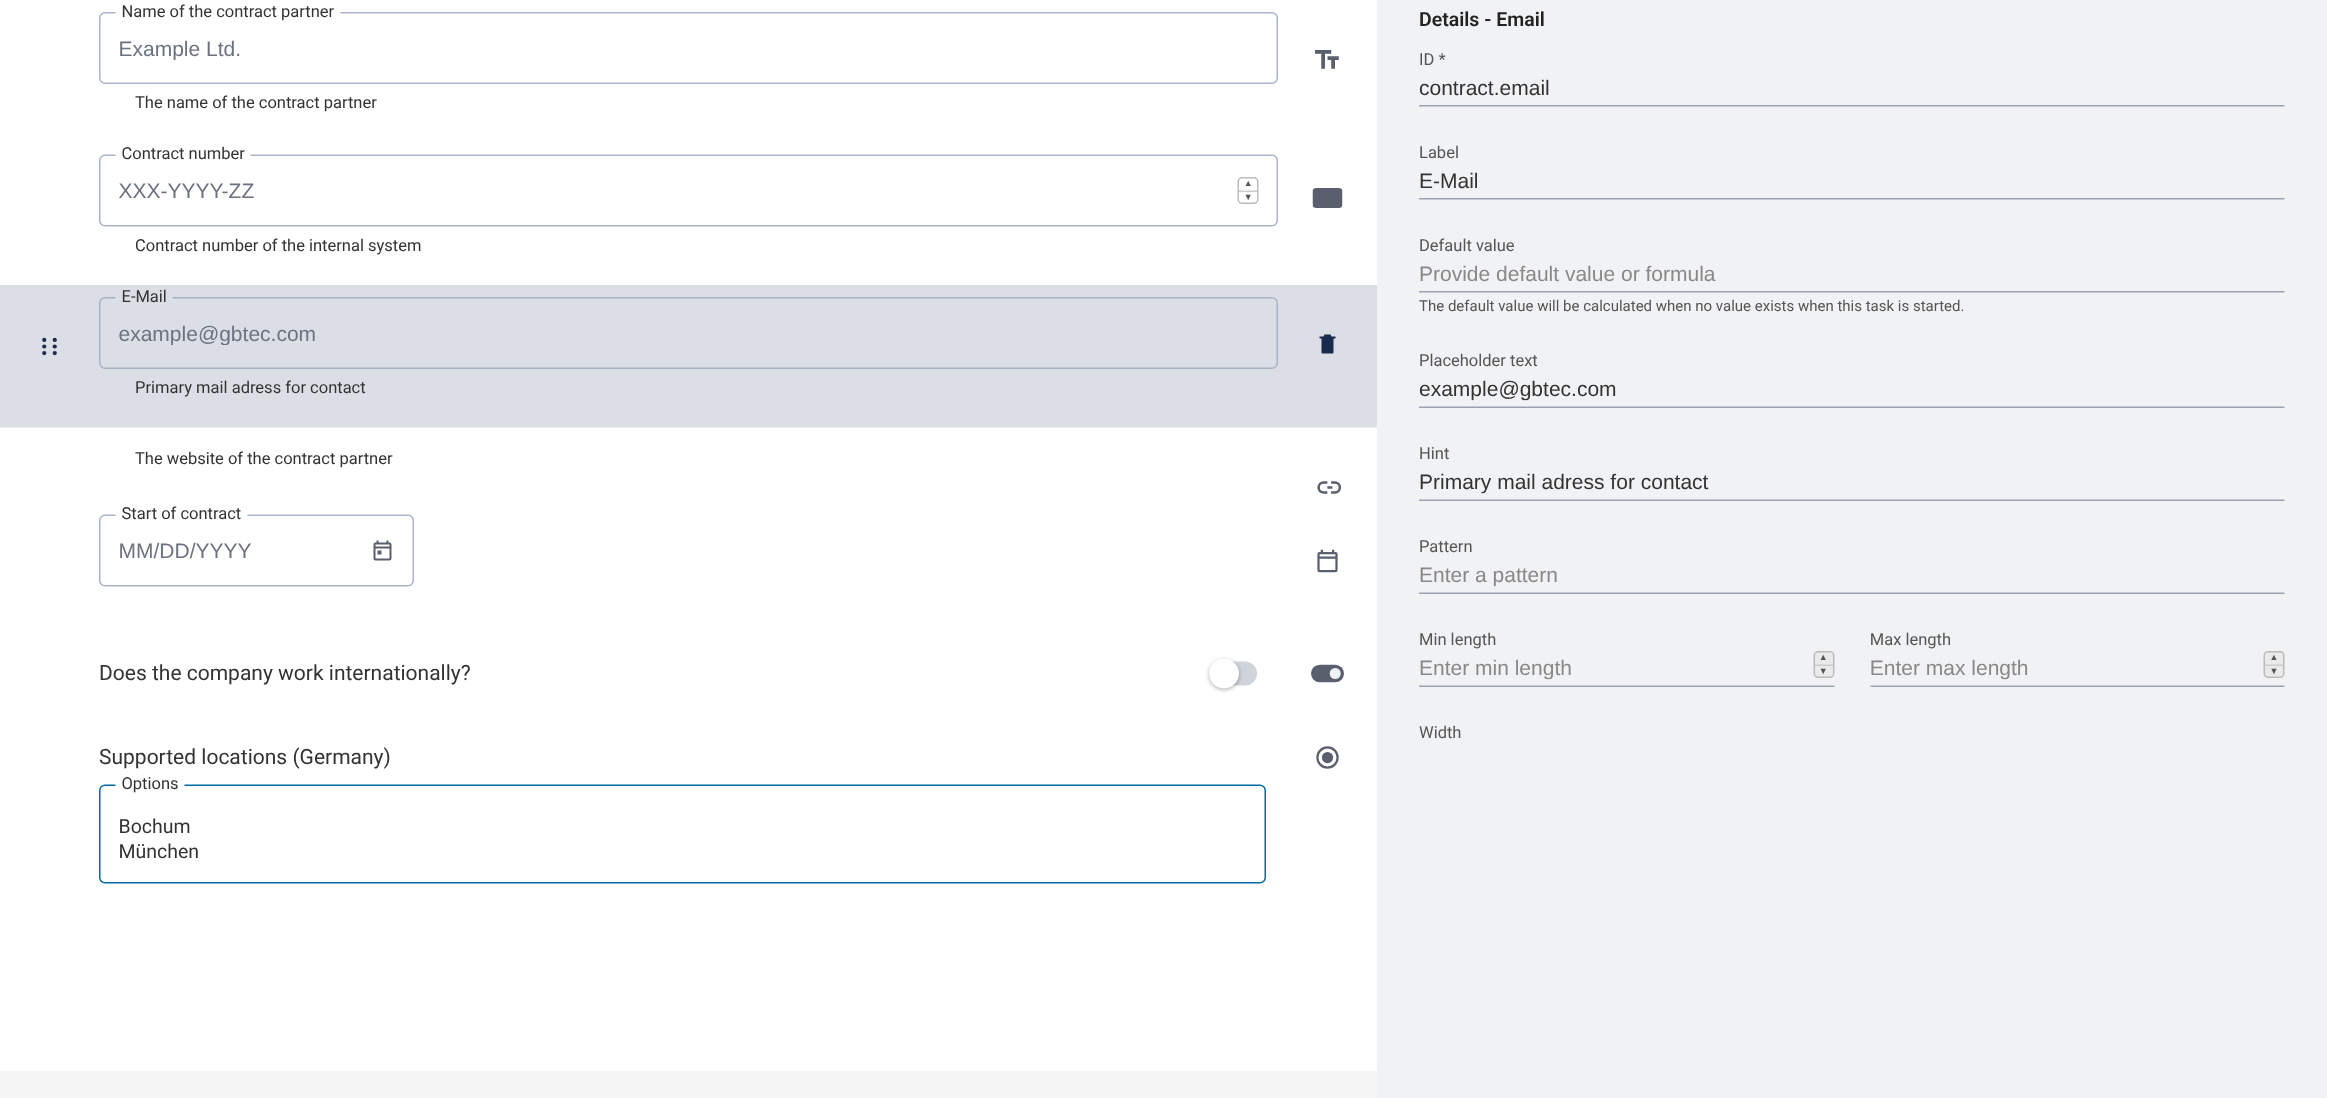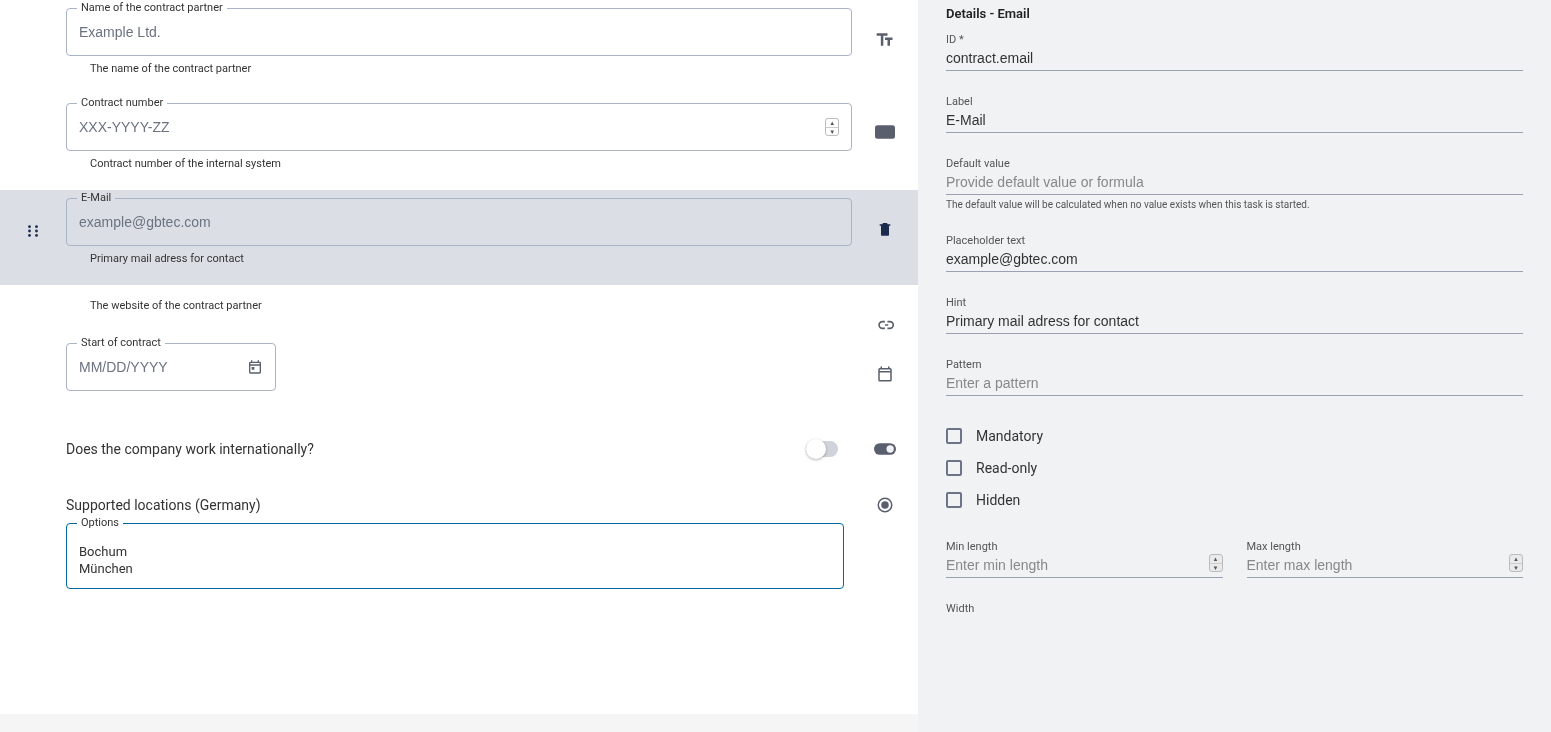--- a/index.html
+++ b/index.html
@@ -412,34 +412,20 @@
   <div class="d-field">
     <div class="d-label">Hint</div>
     <input class="d-input" value="Primary mail adress for contact" style="">
   </div>
 
   <div class="d-field">
     <div class="d-label">Pattern</div>
     <input class="d-input" placeholder="Enter a pattern" style="">
   </div>
 
-  <div class="d-checks">
-    <label class="d-check">
-      <span class="box"></span>
-        <span>Mandatory</span>
-    </label>
-    <label class="d-check">
-      <span class="box"></span>
-        <span>Read-only</span>
-    </label>
-    <label class="d-check">
-      <span class="box"></span>
-        <span>Hidden</span>
-    </label>
-  </div>
 
   <div class="d-two">
     <div class="d-field">
       <div class="d-label">Min length</div>
       <input class="d-input" style="padding-right: 20px;" placeholder="Enter min length">
       <div class="mini-spinner">
           <span>▲</span>
           <span>▼</span>
         </div>
     </div>

